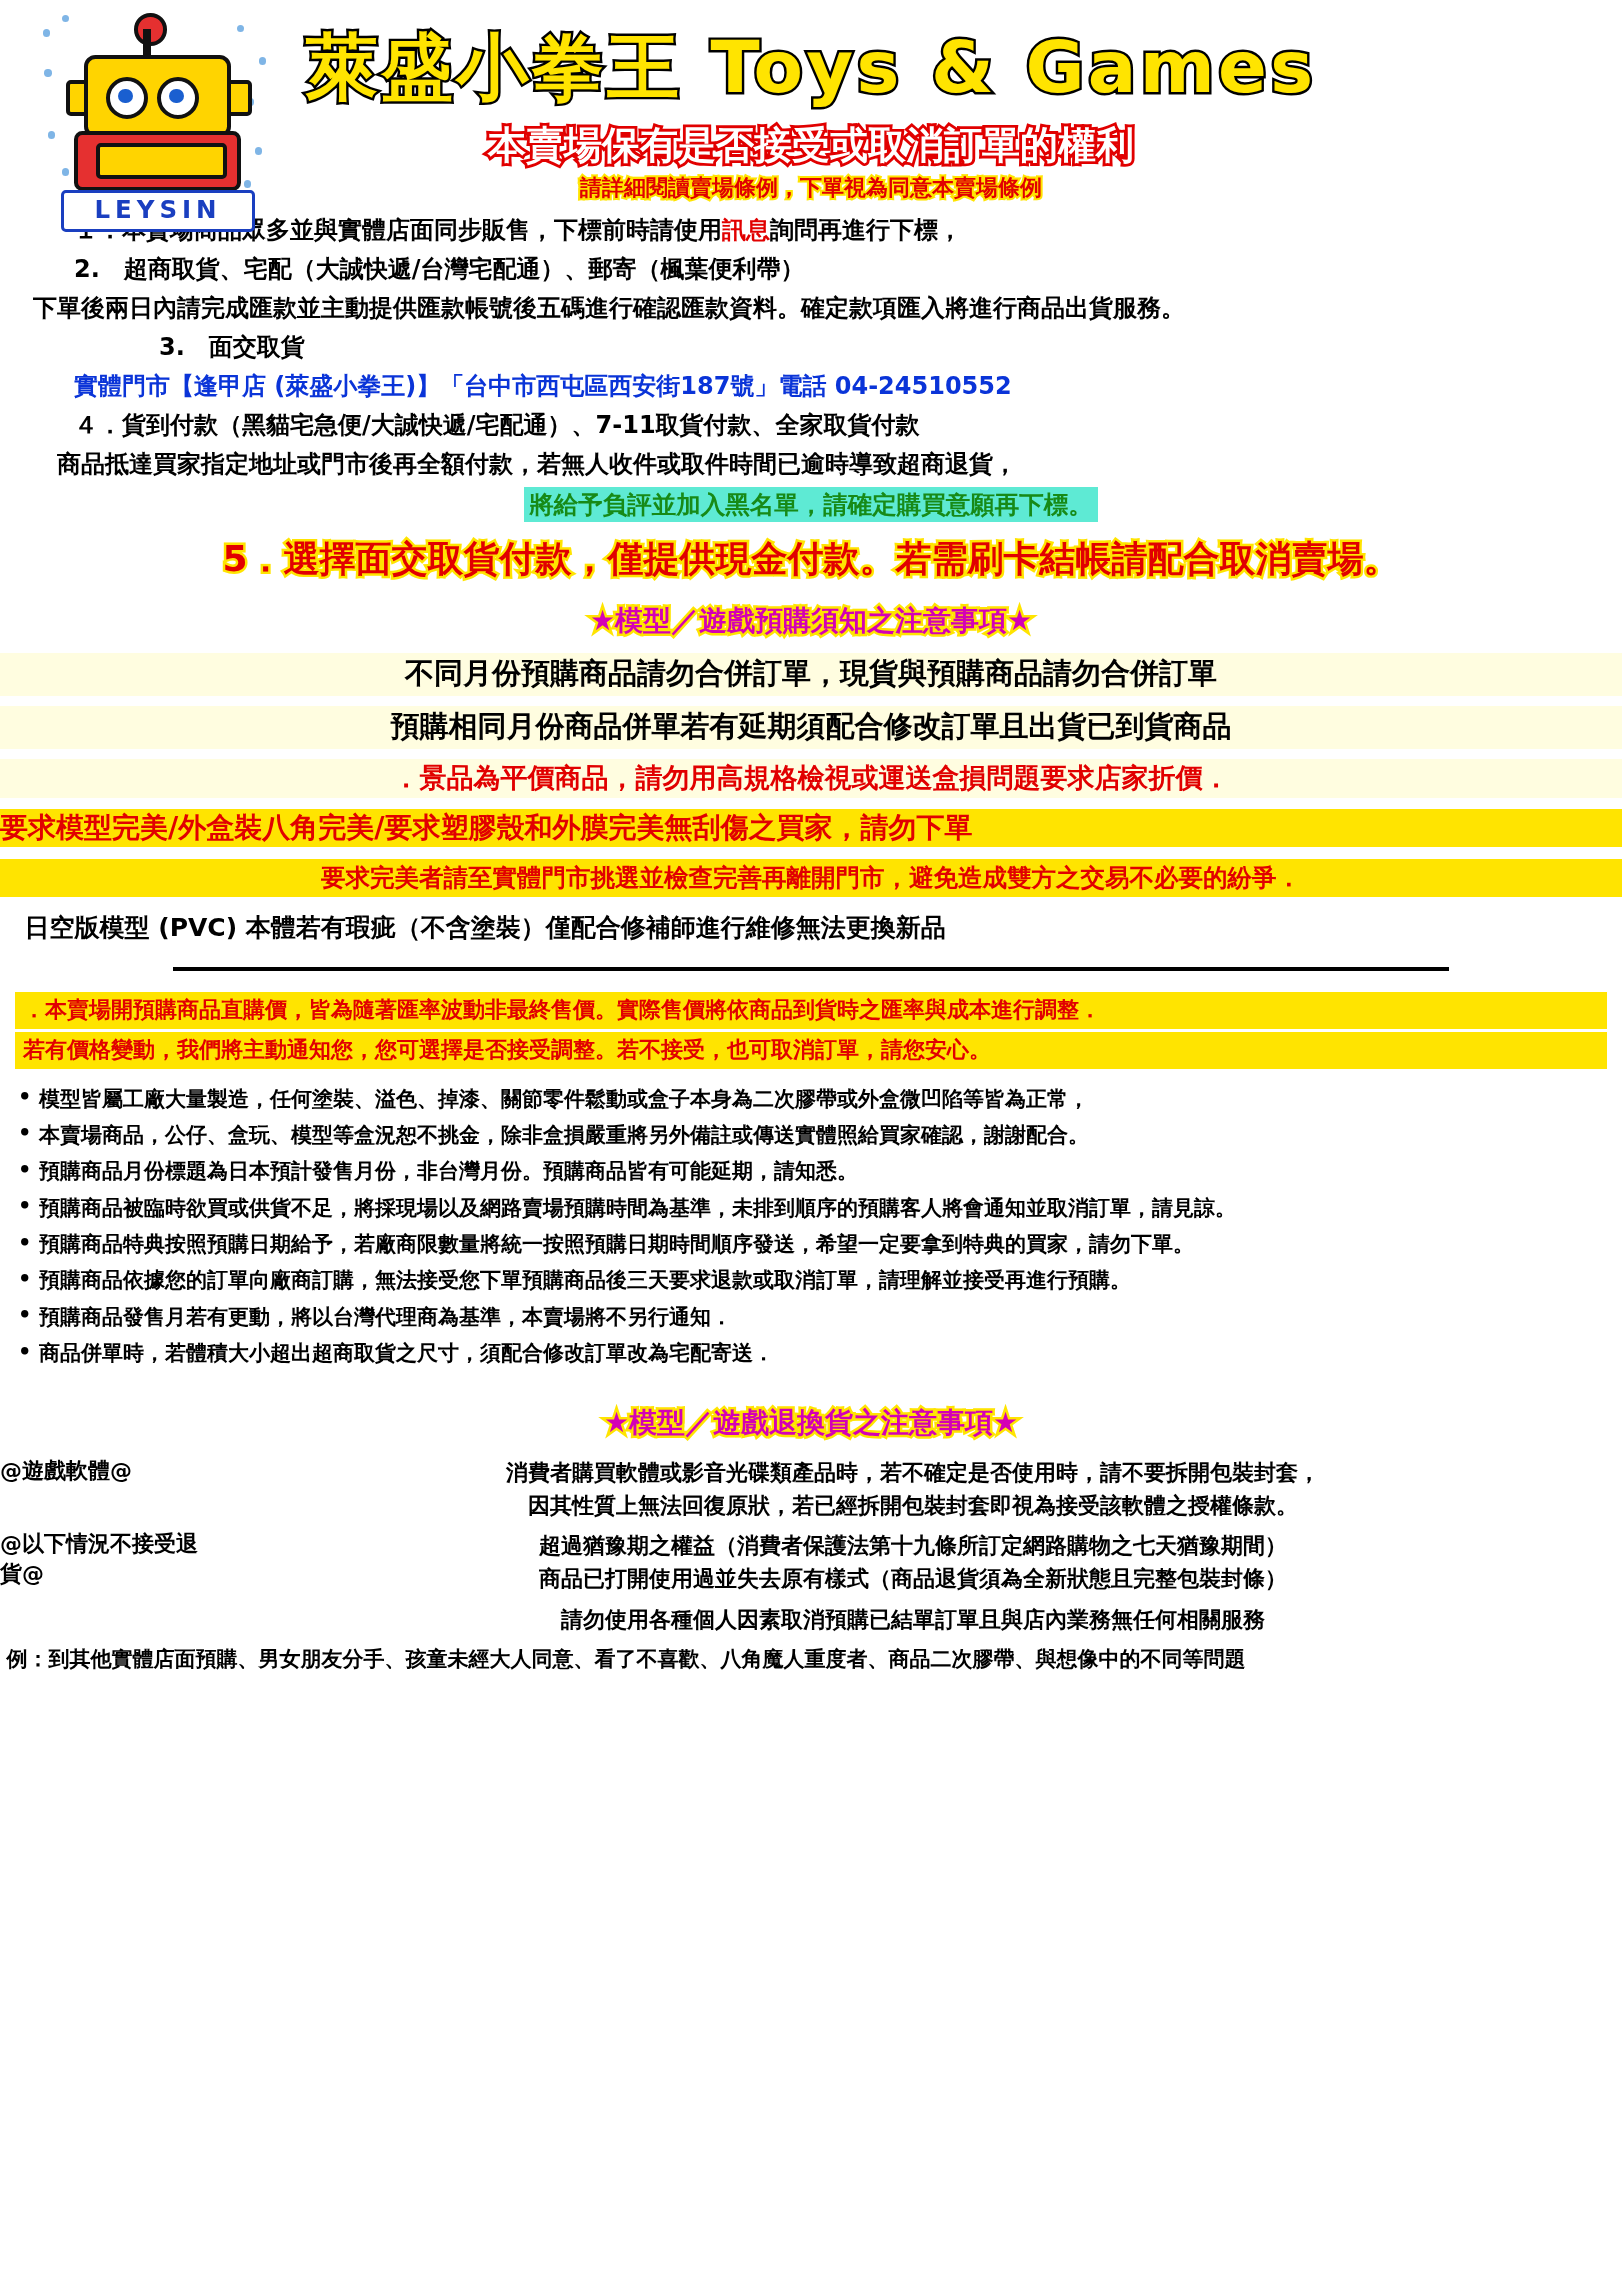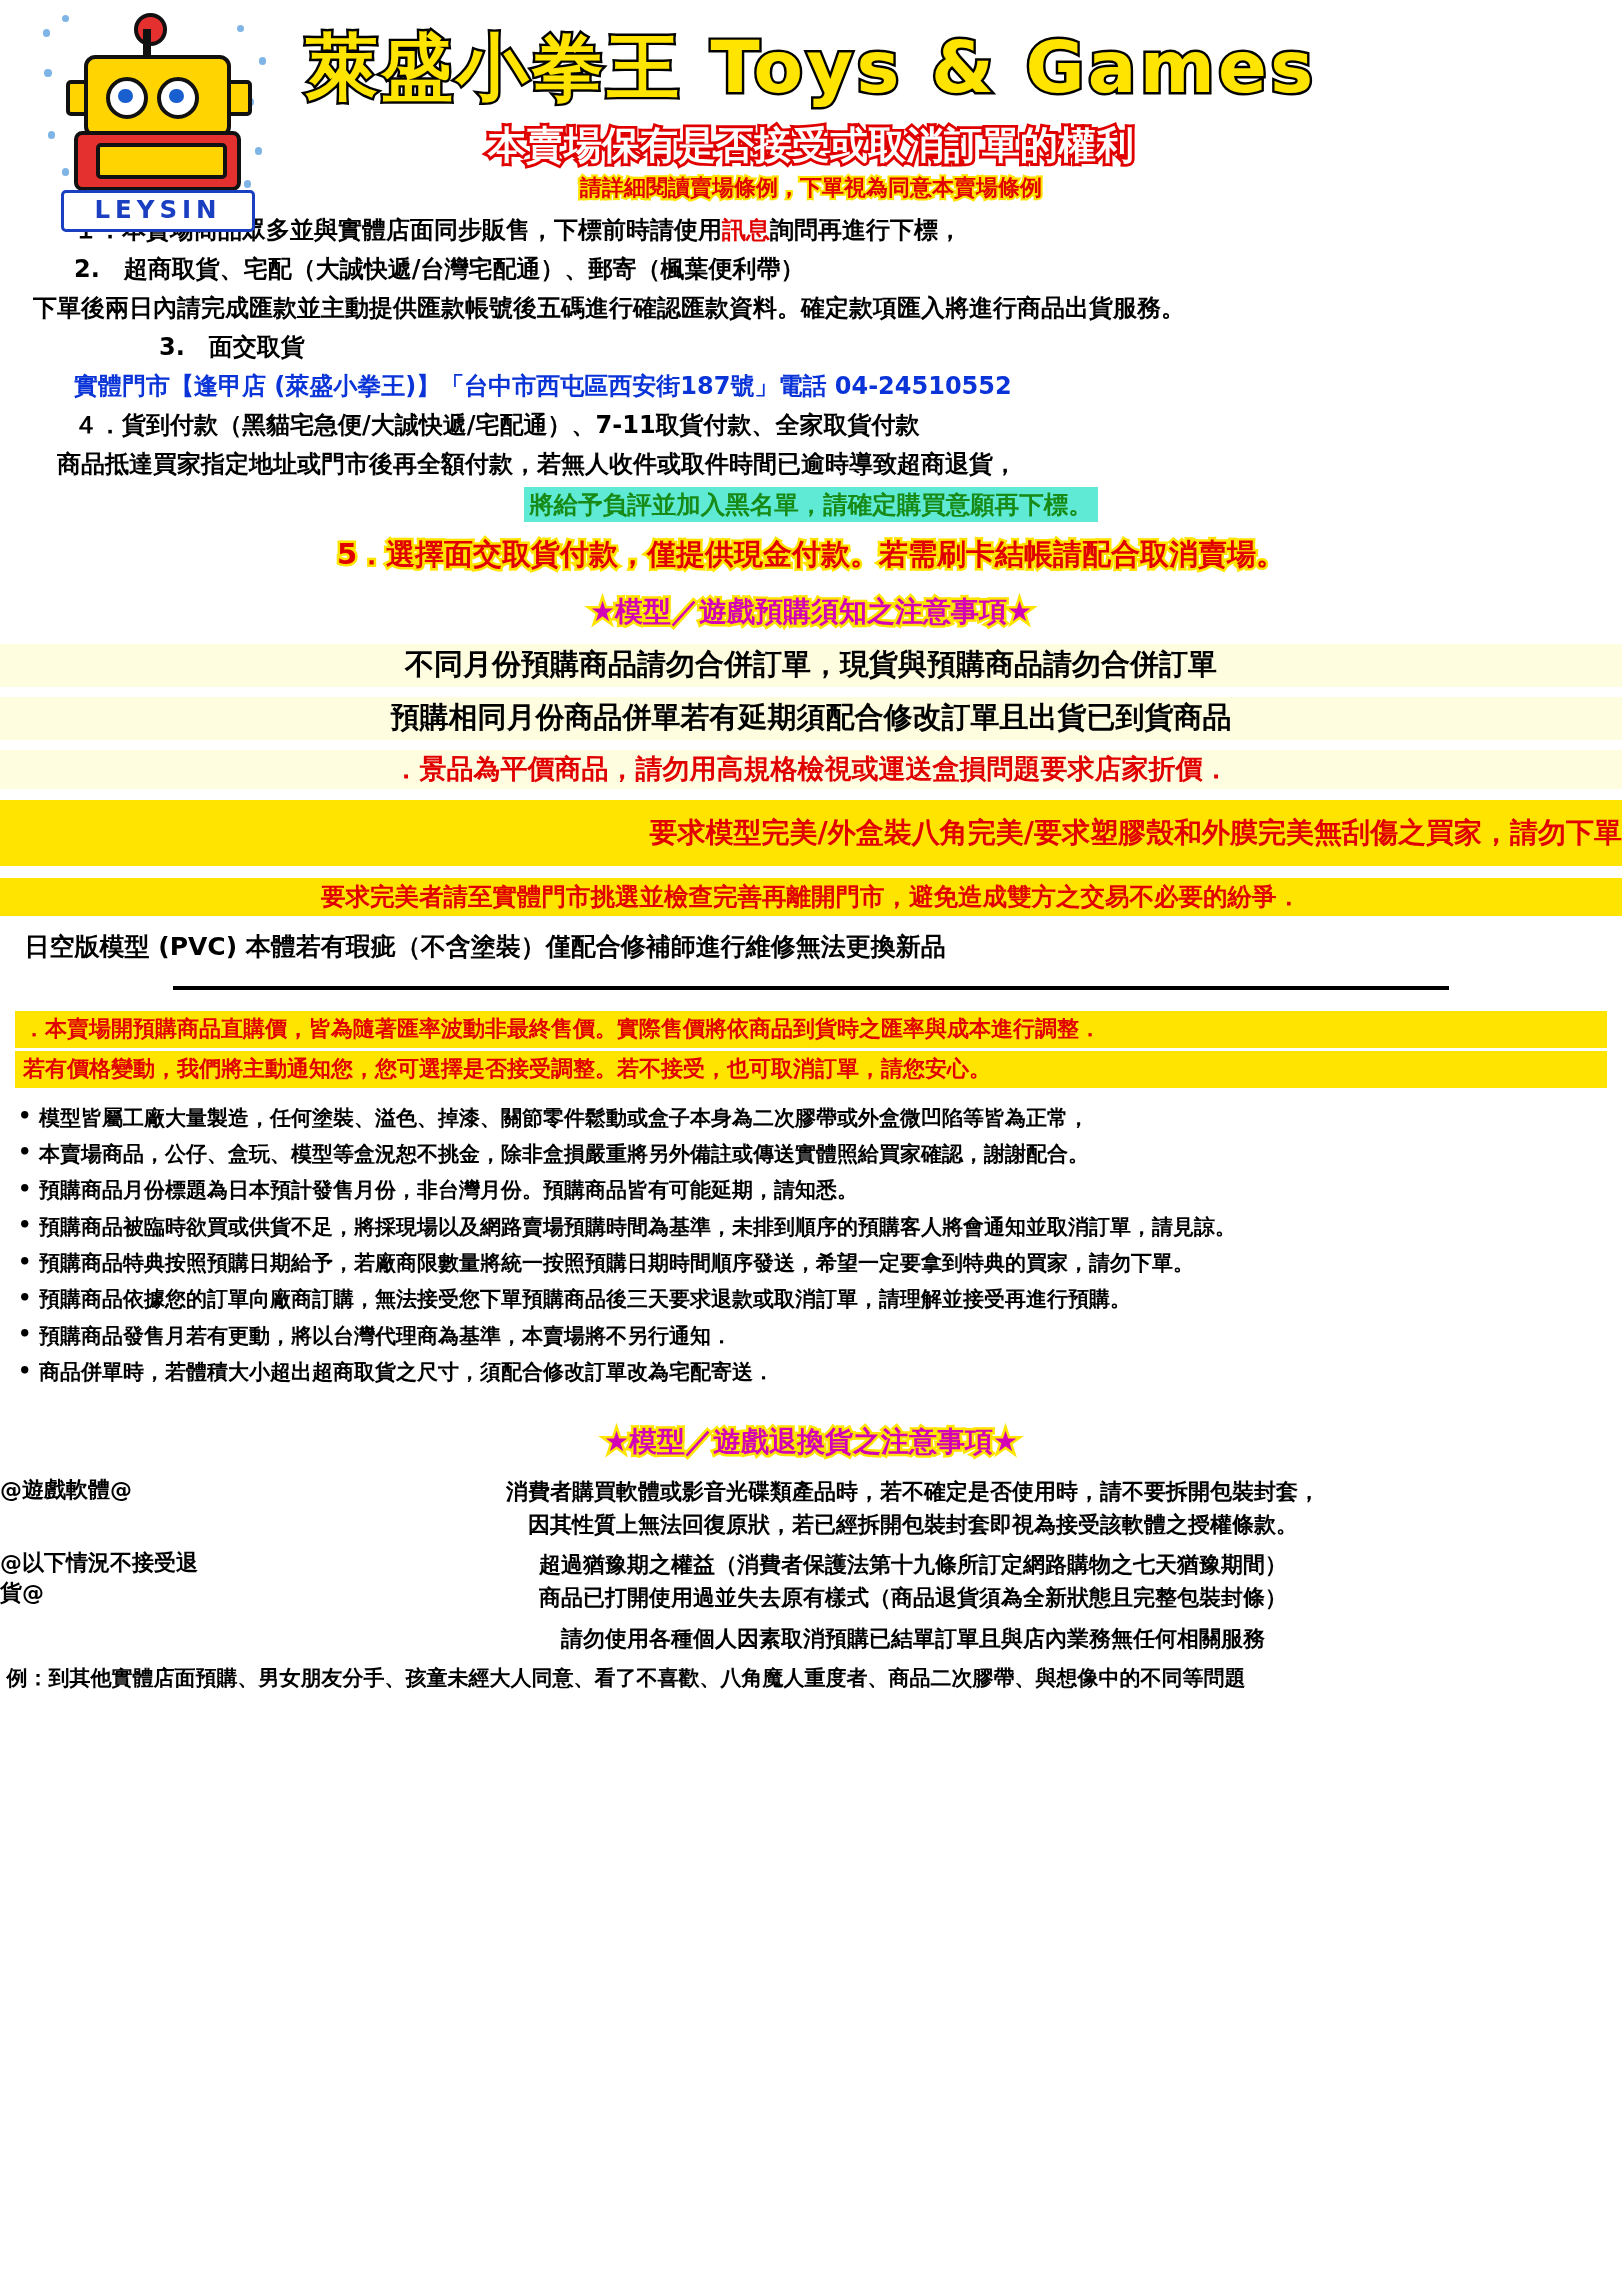--- a/index.html
+++ b/index.html
@@ -89,40 +89,40 @@
   .indent3{margin-left:74px;}
   .red-inline{color:#e10000;}
   .blue{color:#0a34d8;}
   .green{color:#1a8a1a;}
   .emph-green{
     text-align:center;font-size:24.5px;font-weight:bold;color:#178a17;
     background:#5eead4;display:inline-block;padding:0.8px 4.9px;
   }
   .emph-wrap{text-align:center;margin:6.5px 0;}
   .rule5{
-    text-align:center;font-size:29px;font-weight:bold;color:#e10000;
+    text-align:center;font-size:36px;font-weight:bold;color:#e10000;
     -webkit-text-stroke:4.9px #ffe400;paint-order:stroke fill;
     margin:13px 0 16.4px 0;
   }
   .sec-title{
     text-align:center;font-size:28px;font-weight:bold;color:#d400b5;
     -webkit-text-stroke:4.9px #ffe400;paint-order:stroke fill;
     margin:18px 0 13px 0;
   }
   .big-black{
     text-align:center;font-size:29px;font-weight:bold;color:#000;
     background:#fffde0;margin:9.8px 0;padding:1.6px 0;
   }
   .big-red{
     text-align:center;font-size:27px;font-weight:bold;color:#e10000;
     background:#fffde0;margin:9.8px 0;padding:1.6px 0;
   }
   .banner-red{
-    text-align:right;font-size:28px;font-weight:bold;color:#e10000;
-    background:#ffe400;margin:11.4px 0;padding:14px 0;
+    text-align:left;font-size:28px;font-weight:bold;color:#e10000;
+    background:#ffe400;margin:11.4px 0;padding:0 0;
   }
   .banner-red2{
     text-align:center;font-size:24.5px;font-weight:bold;color:#e10000;
     background:#ffe400;margin:3.3px 0 11.4px 0;padding:2.5px 0;
   }
   .plain-black{
     text-align:left;font-size:25px;font-weight:bold;color:#000;margin:14.7px 0 14.7px 24.5px;
   }
   .divider{
     width:1276px;height:3.3px;background:#000;margin:23px auto 21px auto;

